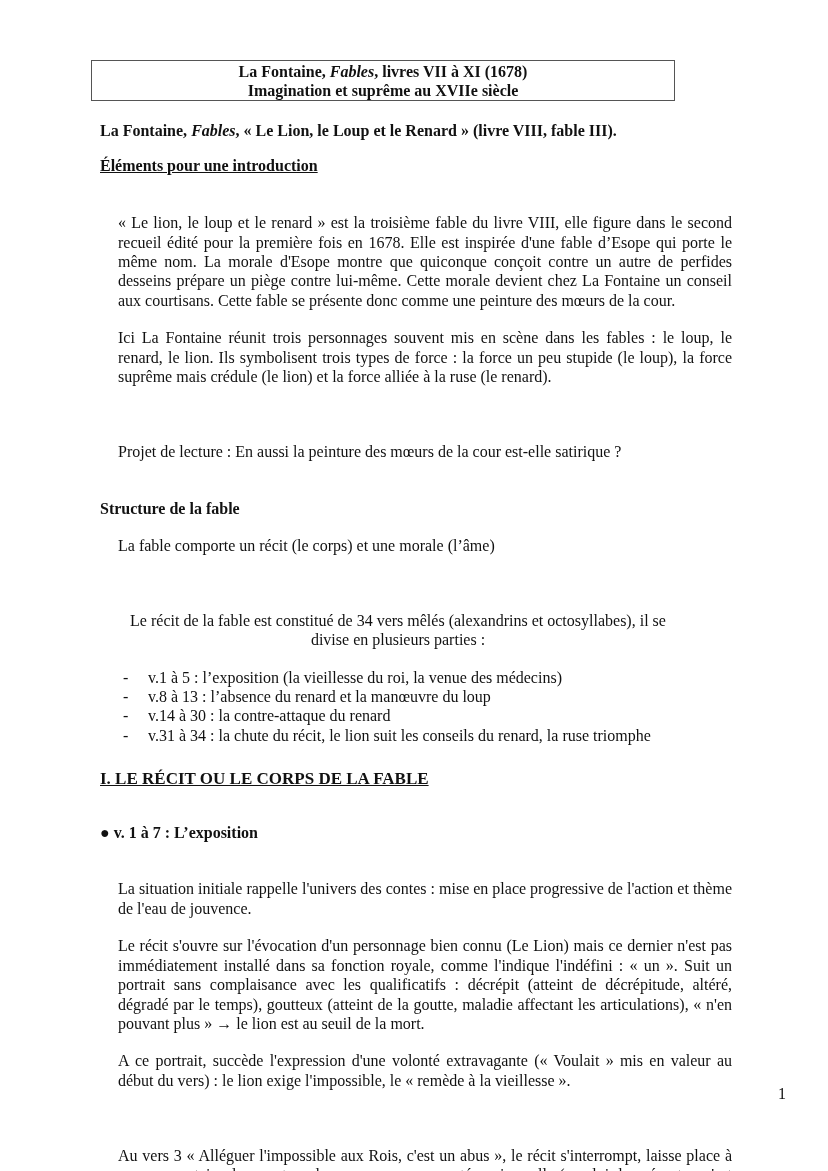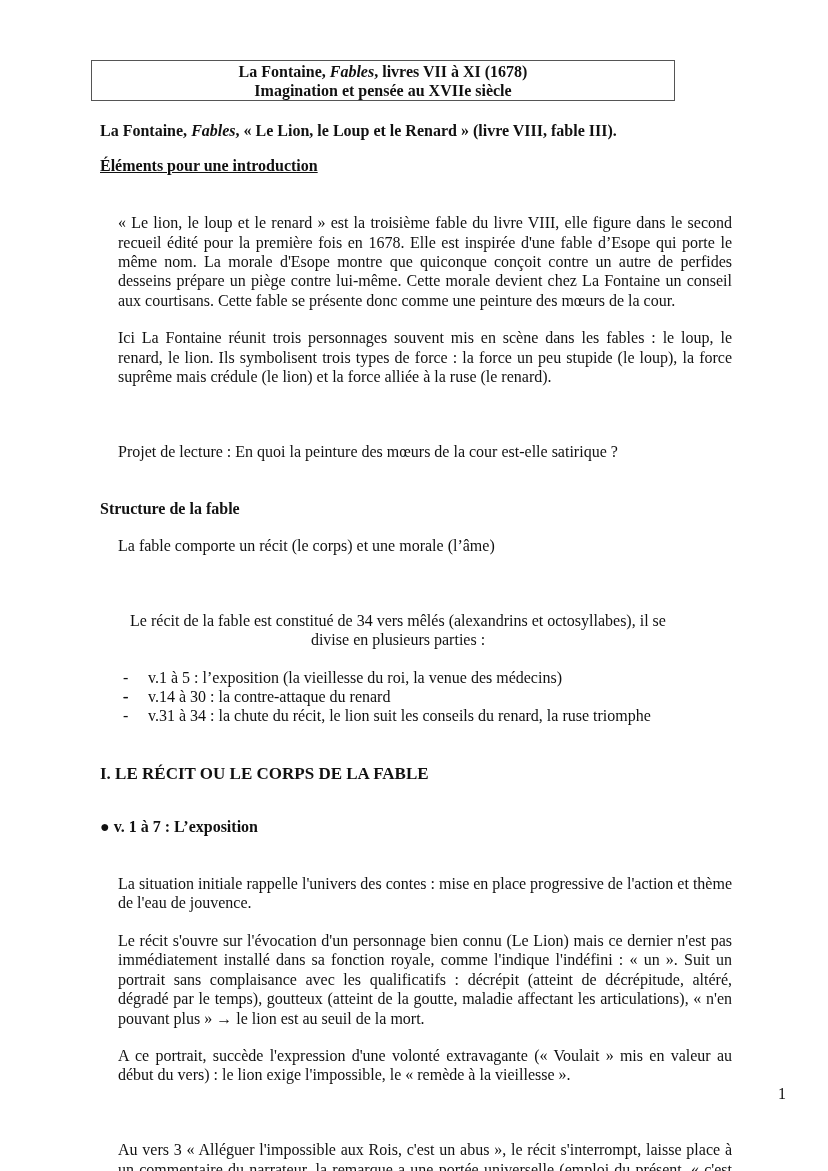--- a/index.html
+++ b/index.html
@@ -65,62 +65,63 @@
       padding-left: 48px;
     }
     ul.dash-list li .dash {
       position: absolute;
       left: 23px;
       top: 0;
     }
     .part-heading {
       font-weight: bold;
       font-size: 17px;
-      margin-top: 38px;
+      margin-top: 24px;
+      text-decoration: underline;
     }
     .sub-heading {
       font-weight: bold;
       margin-top: 34px;
     }
     .page-number {
       position: absolute;
       left: 778px;
       top: 1084px;
       font-size: 16px;
     }
     em { font-style: italic; }
   </style>
 </head>
 <body>
 
 <div class="title-box">
   <div><span>La Fontaine, </span><em>Fables</em><span>, livres VII à XI (1678)</span></div>
-  <div>Imagination et pensée au XVIIe siècle</div>
+  <div>Imagination et suprême au XVIIe siècle</div>
 </div>
 
 <div class="content">
   <div class="lecture">
     <div><span>La Fontaine, </span><em>Fables</em><span>, « Le Lion, le Loup et le Renard » (livre VIII, fable III).</span></div>
   </div>
 
   <div class="intro-heading">Éléments pour une introduction</div>
   <div class="gap"></div>
   <p>« Le lion, le loup et le renard » est la troisième fable du livre VIII, elle figure dans le second recueil édité pour la première fois en 1678. Elle est inspirée d'une fable d’Esope qui porte le même nom. La morale d'Esope montre que quiconque conçoit contre un autre de perfides desseins prépare un piège contre lui-même. Cette morale devient chez La Fontaine un conseil aux courtisans. Cette fable se présente donc comme une peinture des mœurs de la cour.</p>
   <p>Ici La Fontaine réunit trois personnages souvent mis en scène dans les fables : le loup, le renard, le lion. Ils symbolisent trois types de force : la force un peu stupide (le loup), la force suprême mais crédule (le lion) et la force alliée à la ruse (le renard).</p>
   <div class="gap"></div>
-  <p>Projet de lecture : En quoi la peinture des mœurs de la cour est-elle satirique ?</p>
+  <p>Projet de lecture : En aussi la peinture des mœurs de la cour est-elle satirique ?</p>
   <div class="gap"></div>
 
   <div class="section-head">Structure de la fable</div>
   <p>La fable comporte un récit (le corps) et une morale (l’âme)</p>
   <div class="gap"></div>
   <p style="text-align:center; width:560px;">Le récit de la fable est constitué de 34 vers mêlés (alexandrins et octosyllabes), il se divise en plusieurs parties :</p>
   <ul class="dash-list">
     <li><span class="dash">-</span><span>v.1 à 5 : l’exposition (la vieillesse du roi, la venue des médecins)</span></li>
-    <li><span class="dash">-</span></li>
+    <li><span class="dash">-</span><span>v.8 à 13 : l’absence du renard et la manœuvre du loup</span></li>
     <li><span class="dash">-</span><span>v.14 à 30 : la contre-attaque du renard</span></li>
     <li><span class="dash">-</span><span>v.31 à 34 : la chute du récit, le lion suit les conseils du renard, la ruse triomphe</span></li>
   </ul>
 
   <div class="part-heading">I. LE RÉCIT OU LE CORPS DE LA FABLE</div>
   <div class="sub-heading">● v. 1 à 7 : L’exposition</div>
   <div class="gap"></div>
   <p>La situation initiale rappelle l'univers des contes : mise en place progressive de l'action et thème de l'eau de jouvence.</p>
   <p>Le récit s'ouvre sur l'évocation d'un personnage bien connu (Le Lion) mais ce dernier n'est pas immédiatement installé dans sa fonction royale, comme l'indique l'indéfini : « un ». Suit un portrait sans complaisance avec les qualificatifs : décrépit (atteint de décrépitude, altéré, dégradé par le temps), goutteux (atteint de la goutte, maladie affectant les articulations), « n'en pouvant plus » → le lion est au seuil de la mort.</p>
   <p>A ce portrait, succède l'expression d'une volonté extravagante (« Voulait » mis en valeur au début du vers) : le lion exige l'impossible, le « remède à la vieillesse ».</p>

